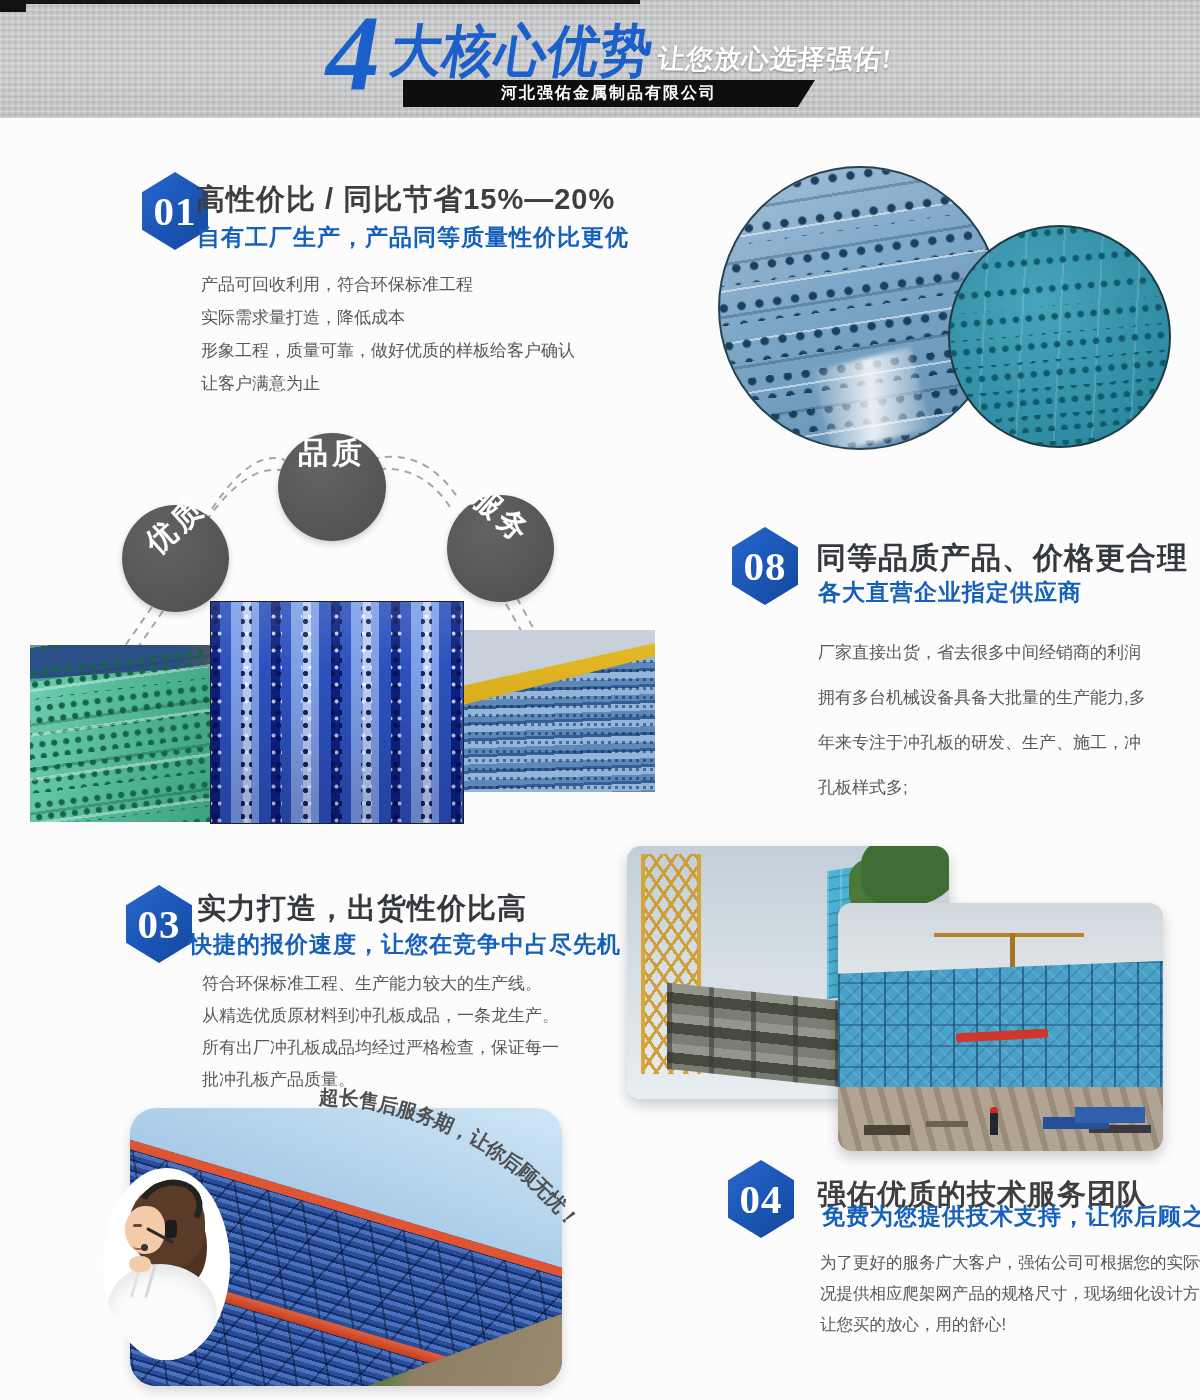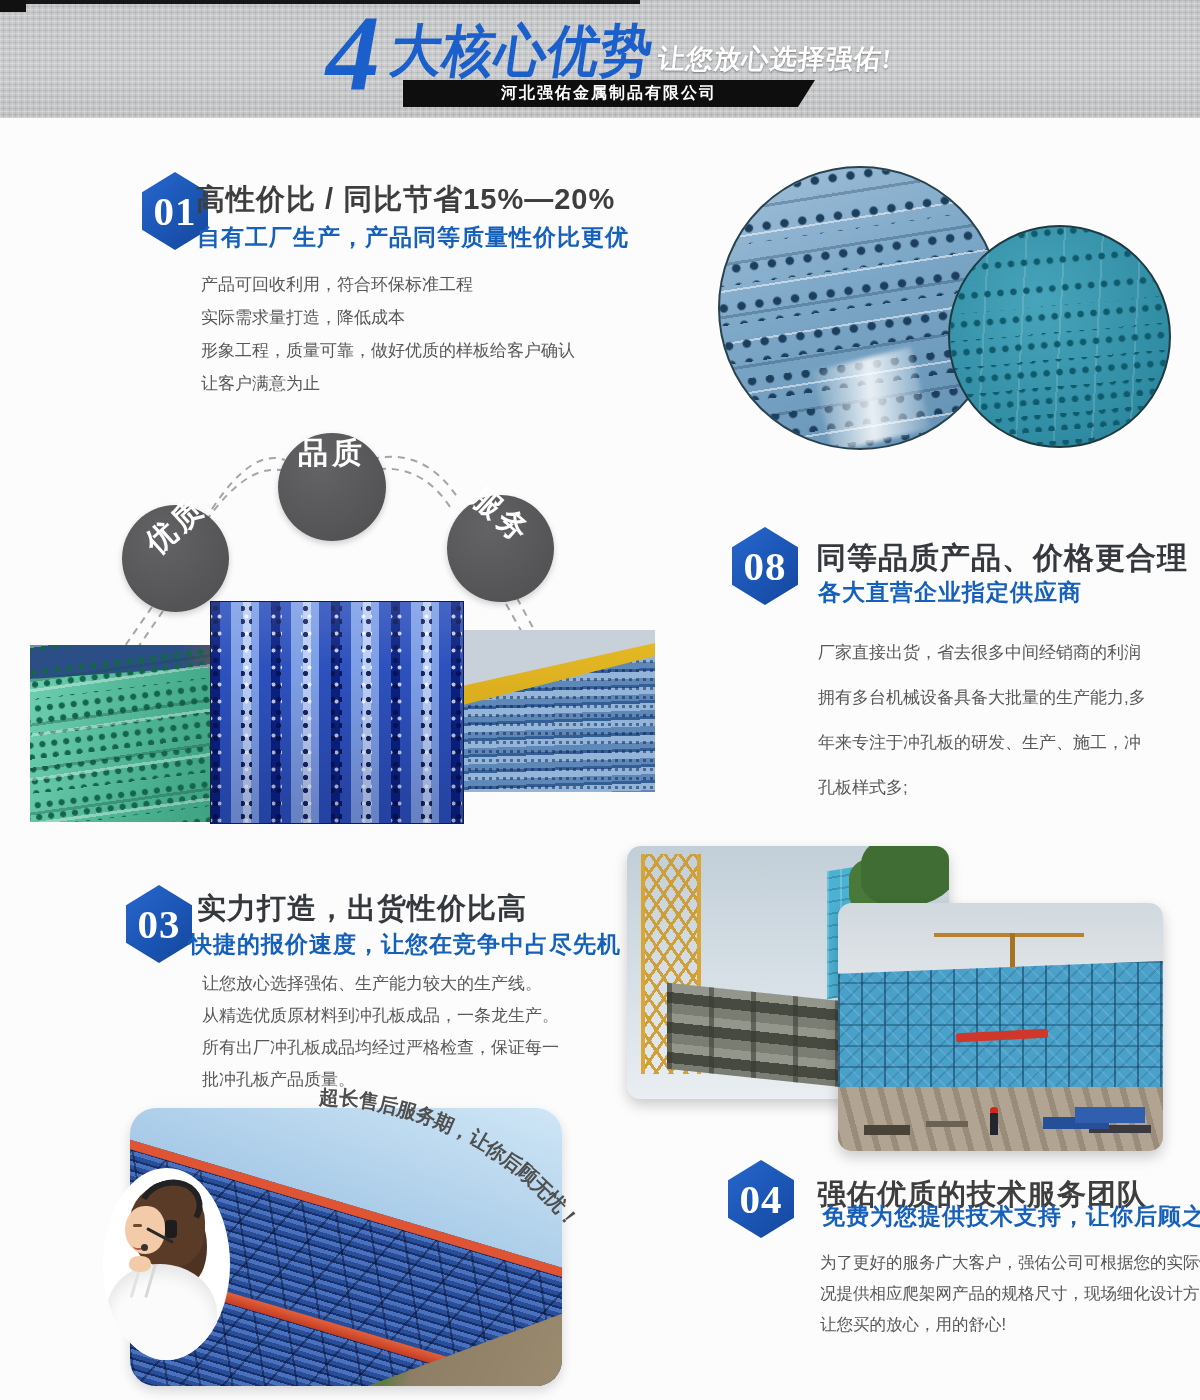--- a/index.html
+++ b/index.html
@@ -293,21 +293,21 @@
     <p style="line-height:41px;">年来专注于冲孔板的研发、生产、施工，冲</p>
     <p style="line-height:41px;">孔板样式多;</p>
   </div>
 
   <div class="hex" style="left:110px;top:885px;margin-left:16px;">
     <span>03</span>
   </div>
   <div class="adv-title serif-t" style="left:197px;top:889px;">实力打造，出货性价比高</div>
   <div class="adv-sub" style="left:189px;top:929px;">快捷的报价速度，让您在竞争中占尽先机</div>
   <div class="adv-body" style="left:198px;top:966px;">
-    <p style="line-height:28px;">让您放心选择强佑、生产能力较大的生产线。</p>
+    <p style="line-height:28px;">符合环保标准工程、生产能力较大的生产线。</p>
     <p style="line-height:28px;">从精选优质原材料到冲孔板成品，一条龙生产。</p>
     <p style="line-height:28px;">所有出厂冲孔板成品均经过严格检查，保证每一</p>
     <p style="line-height:28px;">批冲孔板产品质量。</p>
   </div>
 
   <div class="photo ph-build">
     <div class="crane"></div>
     <div class="meshL"></div>
     <div class="meshR"></div>
     <div class="floors"></div>

